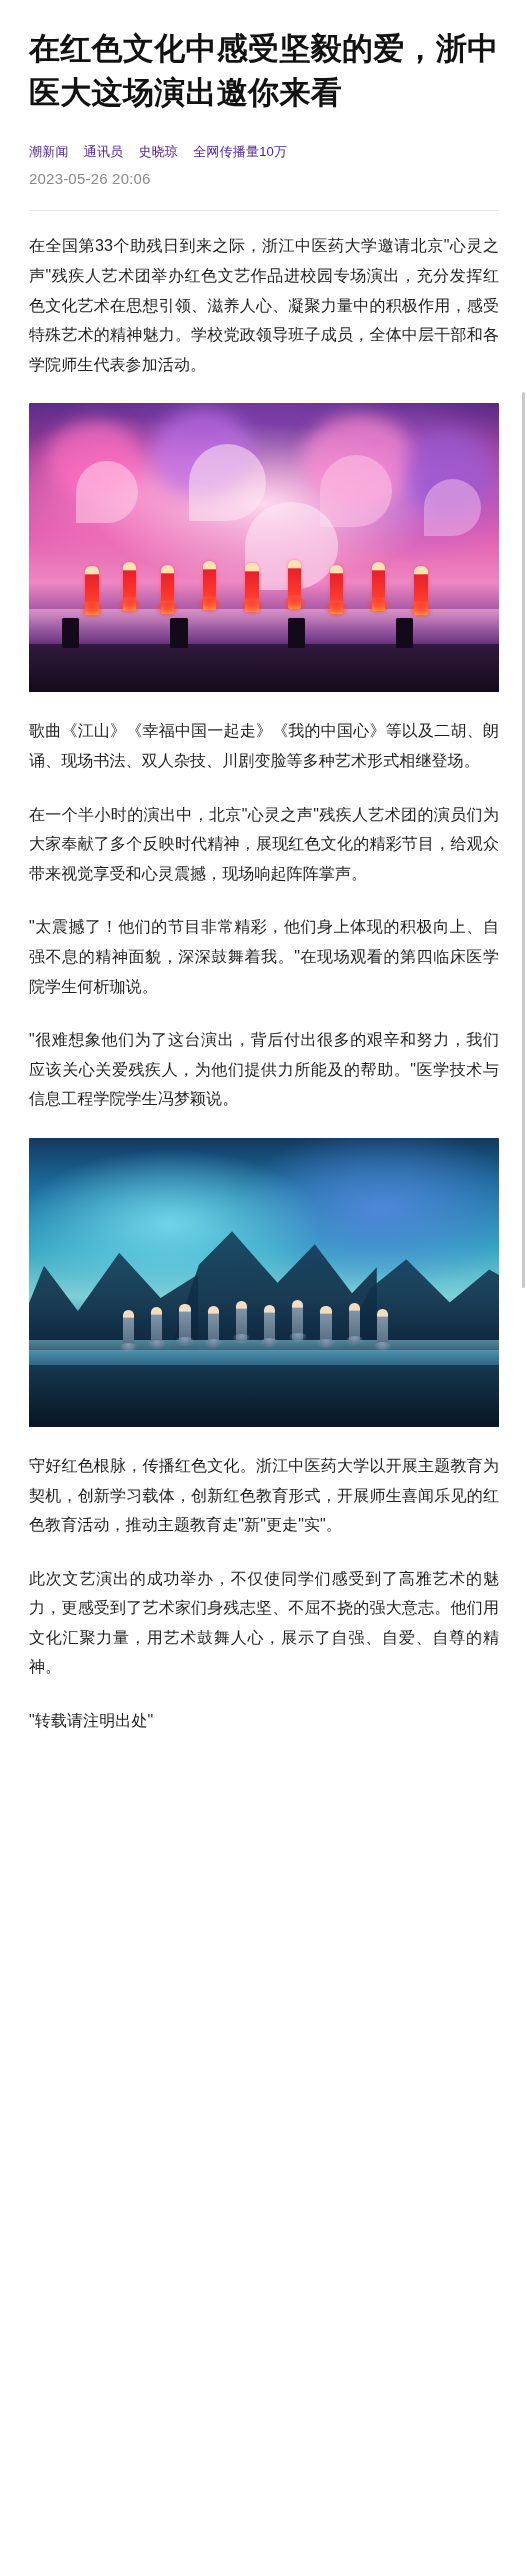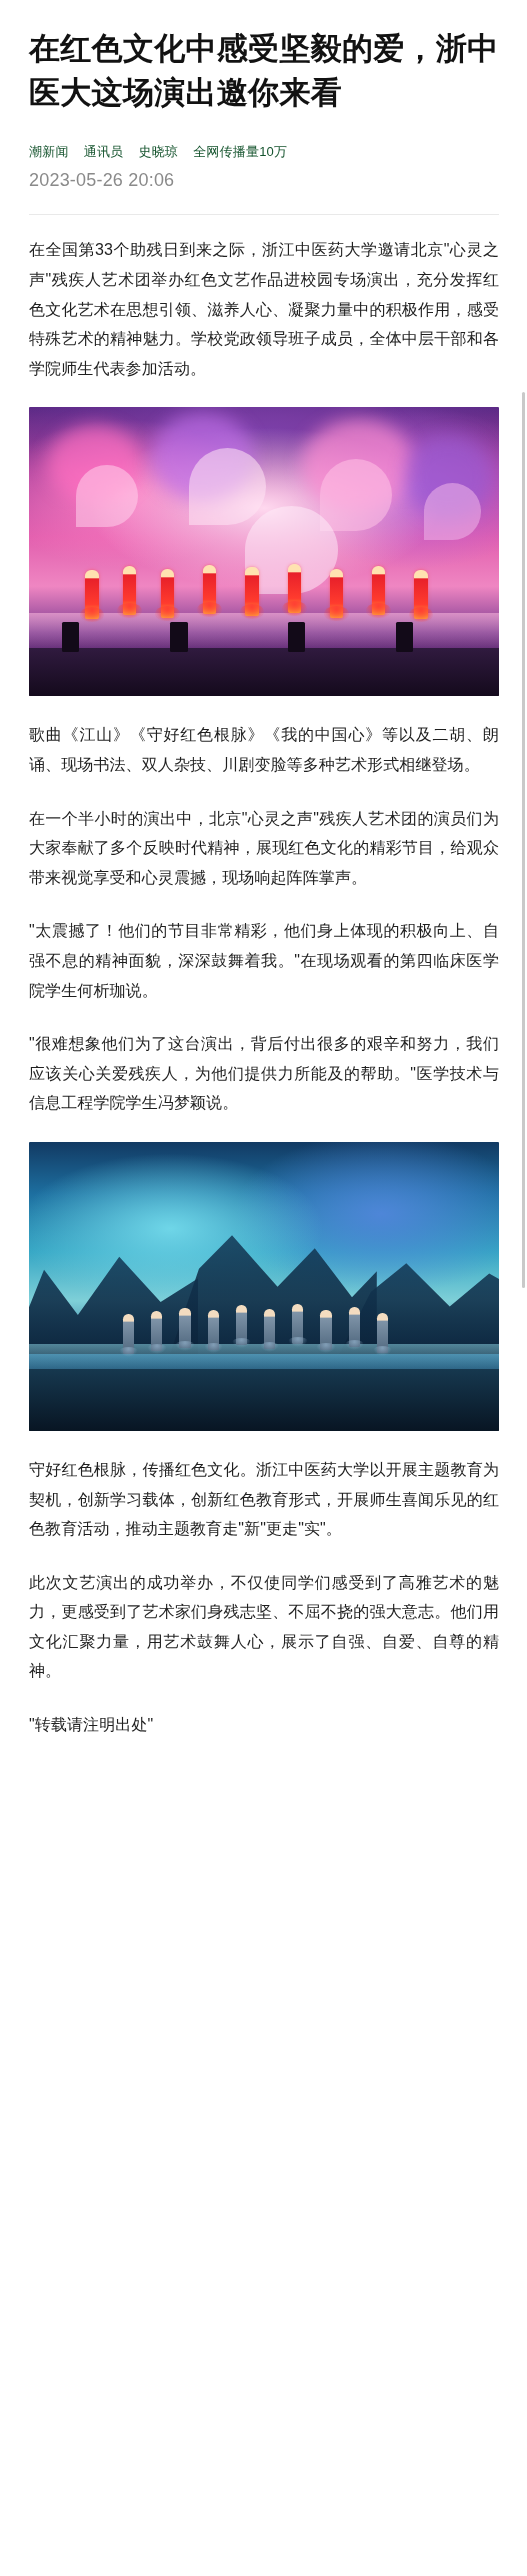--- a/index.html
+++ b/index.html
@@ -26,28 +26,28 @@
     font-size: 31px;
     line-height: 1.42;
     font-weight: bold;
     color: #121212;
     letter-spacing: 0.3px;
     margin: 0 0 28px 0;
     word-break: break-all;
   }
   .meta-row {
     font-size: 13px;
-    color: #14532d;
+    color: #4c1d95;
     margin: 0 0 9.3px 0;
     letter-spacing: 0.2px;
   }
   .meta-row span { margin-right: 11.3px; }
   .meta-row span:last-child { margin-right: 0; }
   .timestamp {
-    font-size: 18px;
+    font-size: 15px;
     color: #8a8a8a;
     margin: 0 0 23px 0;
     letter-spacing: 0.2px;
   }
   .divider {
     height: 0.5px;
     background: #e9e9e9;
     border: none;
     margin: 0 0 20.6px 0;
   }
@@ -227,21 +227,21 @@
       <div class="dancer" style="left:73%;bottom:81px;"></div>
       <div class="dancer" style="left:82%;bottom:77px;"></div>
       <div class="apron"></div>
       <div class="speaker" style="left:7%;"></div>
       <div class="speaker" style="left:30%;"></div>
       <div class="speaker" style="left:55%;"></div>
       <div class="speaker" style="left:78%;"></div>
     </div>
   </div>
 
-  <p class="body">歌曲《江山》《守好红色根脉》《我的中国心》等以及二胡、朗诵、现场书法、双人杂技、川剧变脸等多种艺术形式相继登场。</p>
+  <p class="body">歌曲《江山》《幸福中国一起走》《我的中国心》等以及二胡、朗诵、现场书法、双人杂技、川剧变脸等多种艺术形式相继登场。</p>
 
   <p class="body">在一个半小时的演出中，北京"心灵之声"残疾人艺术团的演员们为大家奉献了多个反映时代精神，展现红色文化的精彩节目，给观众带来视觉享受和心灵震撼，现场响起阵阵掌声。</p>
 
   <p class="body quote">"太震撼了！他们的节目非常精彩，他们身上体现的积极向上、自强不息的精神面貌，深深鼓舞着我。"在现场观看的第四临床医学院学生何析珈说。</p>
 
   <p class="body quote">"很难想象他们为了这台演出，背后付出很多的艰辛和努力，我们应该关心关爱残疾人，为他们提供力所能及的帮助。"医学技术与信息工程学院学生冯梦颖说。</p>
 
   <div class="figure">
     <div class="stage stage-b">
       <div class="ridge" style="left:-4%;width:40%;height:108px;clip-path:polygon(0 100%,18% 22%,36% 64%,58% 10%,80% 52%,100% 30%,100% 100%);"></div>

